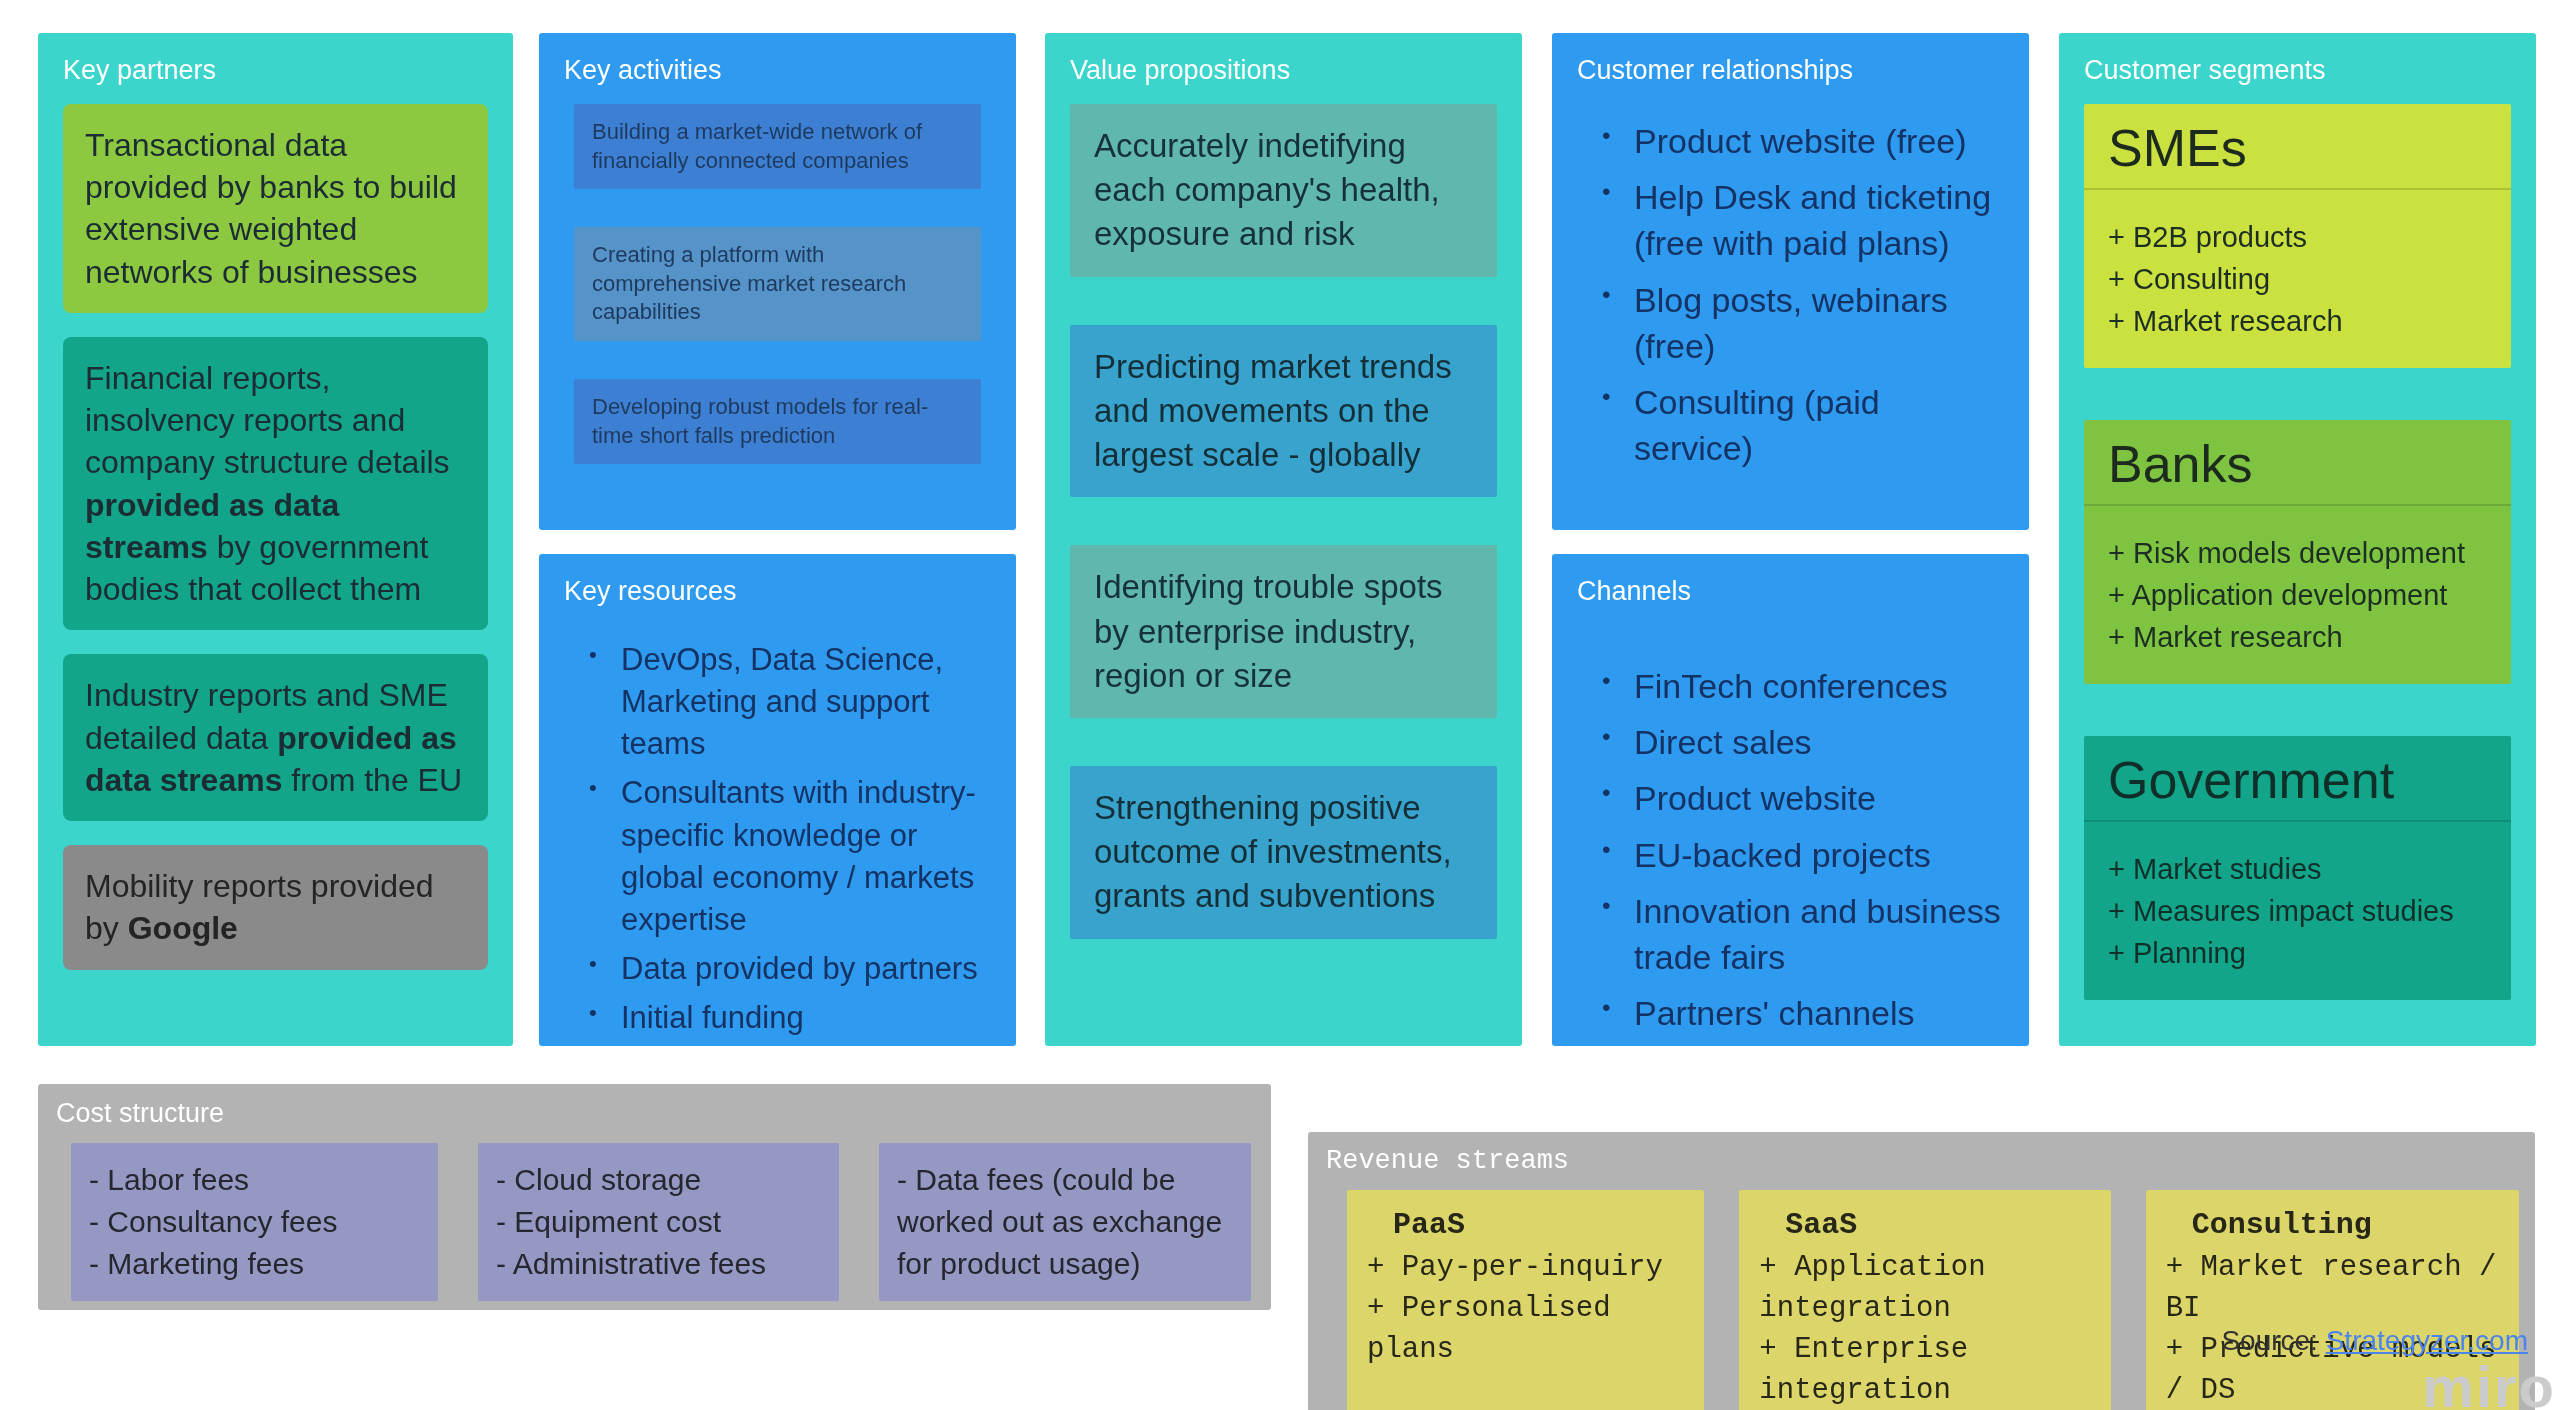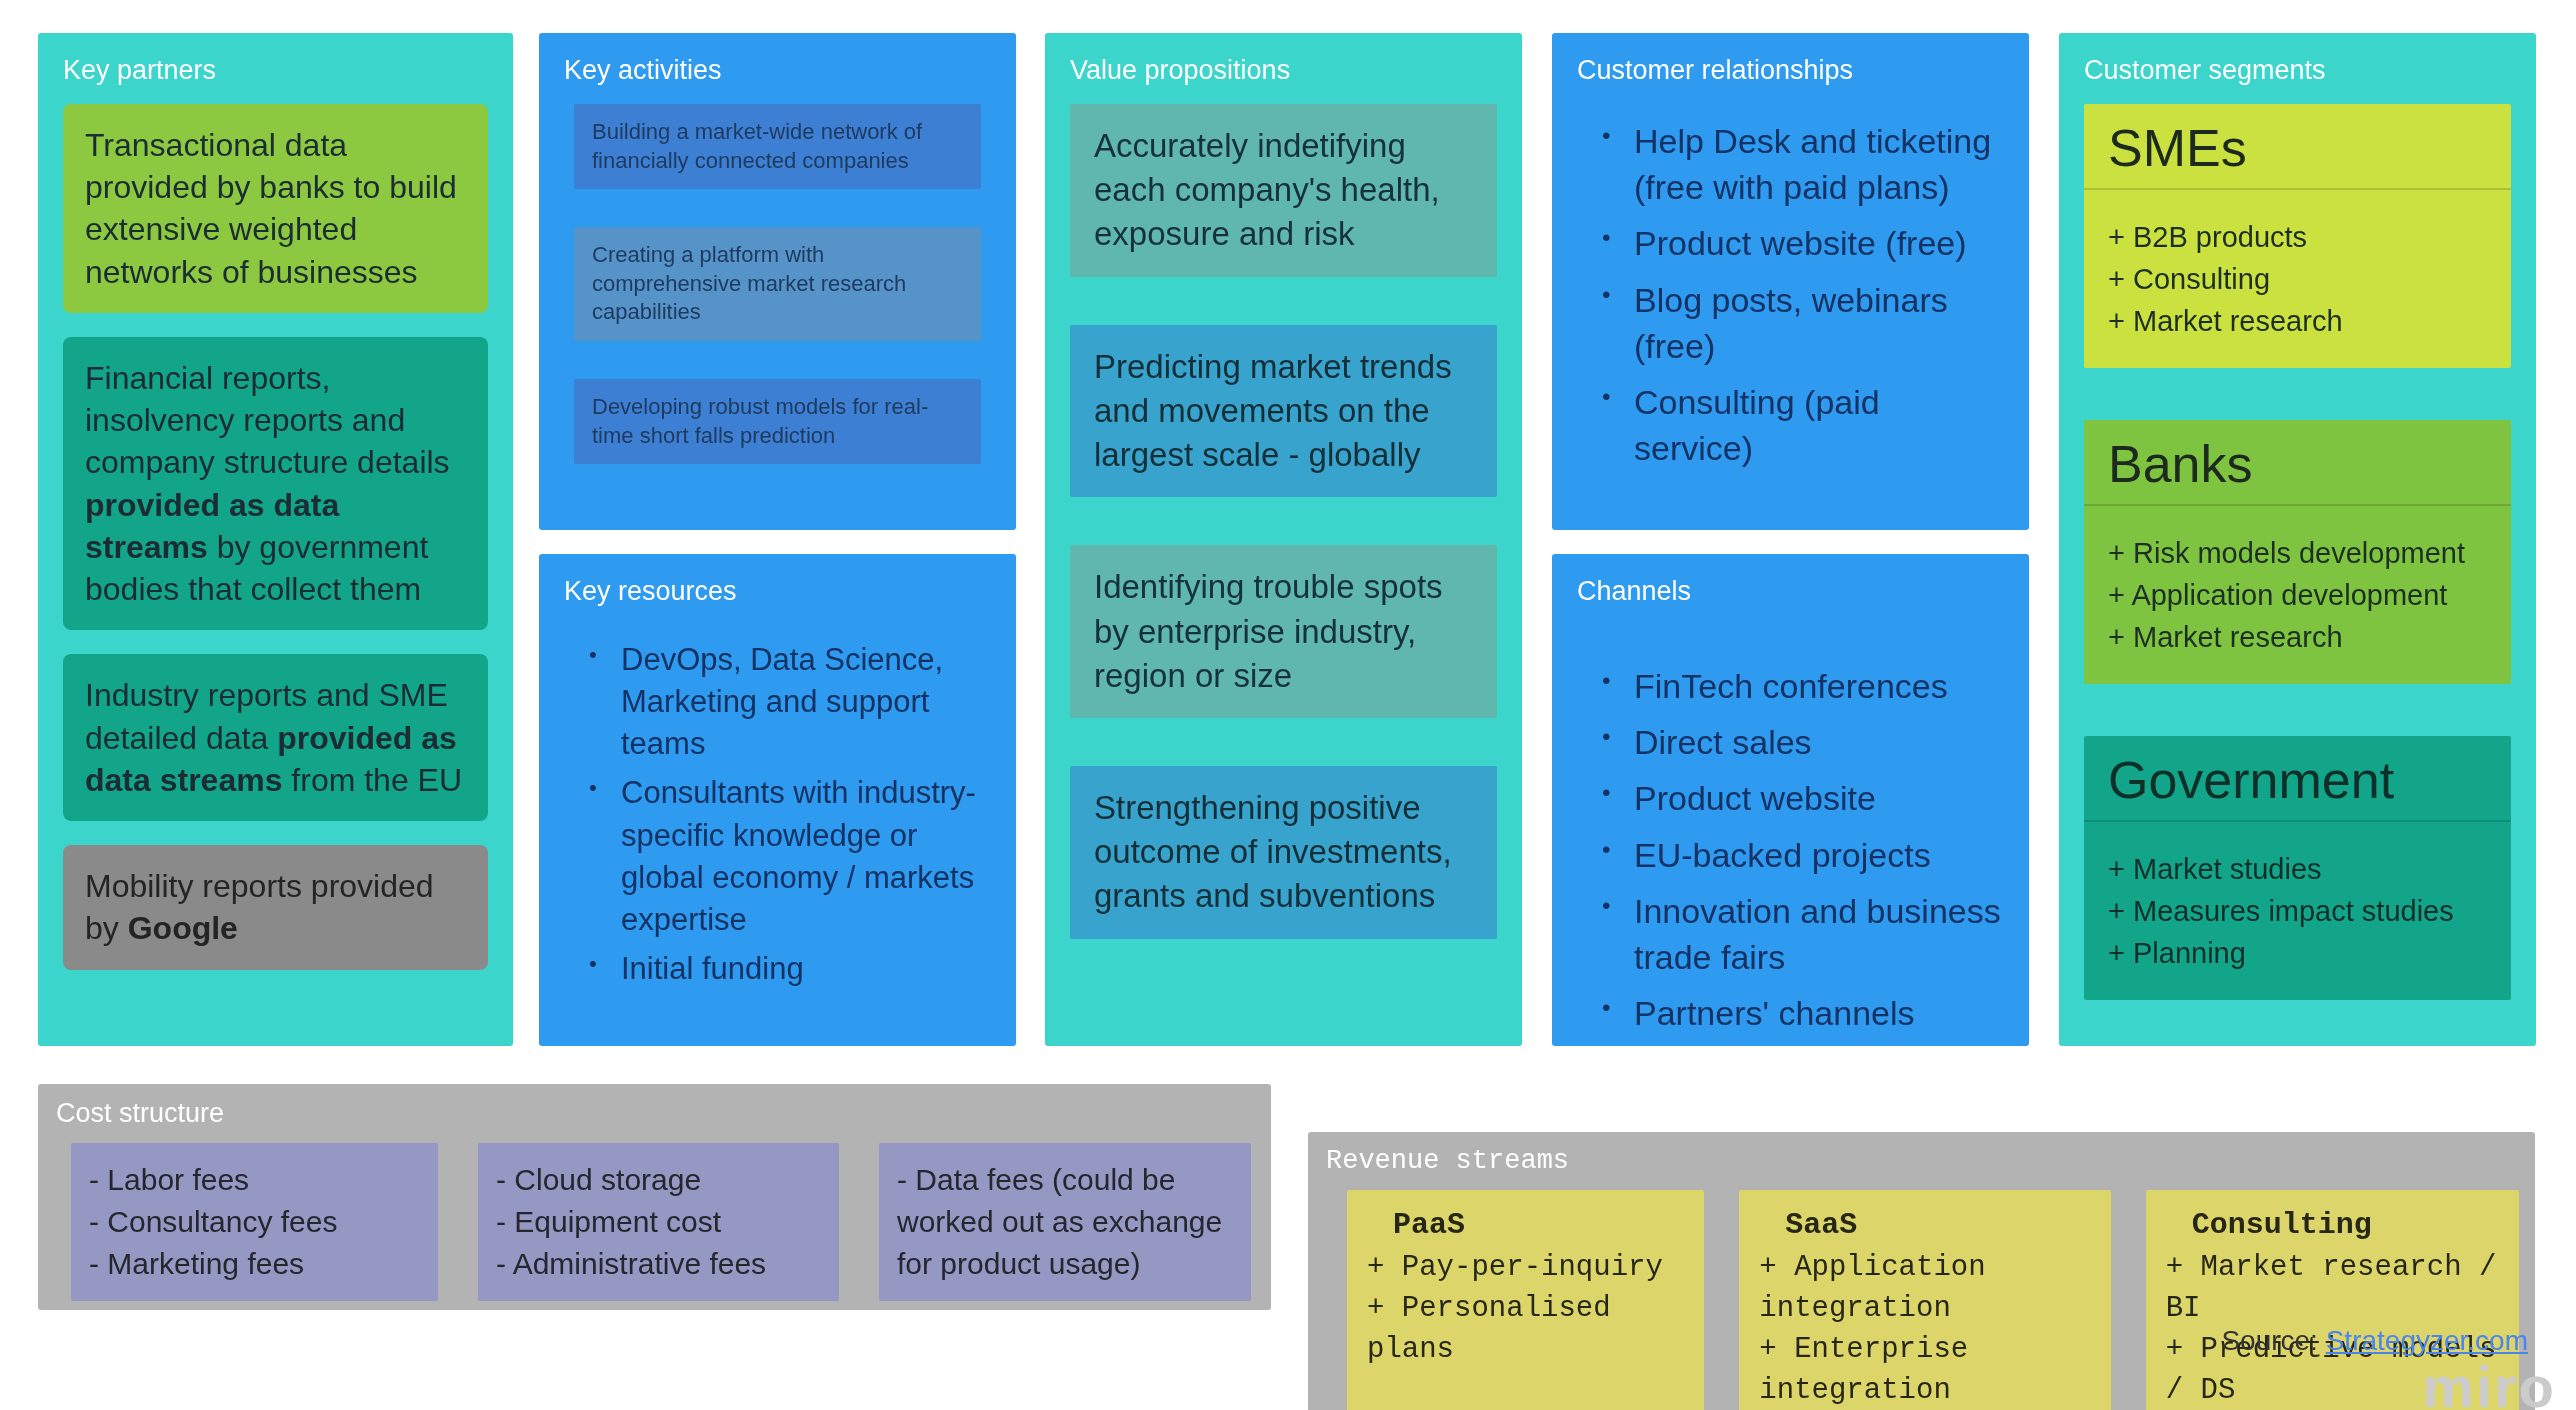--- a/index.html
+++ b/index.html
@@ -96,37 +96,38 @@
     <div class="act act-blue">Building a market-wide network of financially connected companies</div>
     <div class="act act-steel">Creating a platform with comprehensive market research capabilities</div>
     <div class="act act-blue">Developing  robust models for real-time short falls prediction</div>
   </section>
 
   <section class="panel blue" id="p-key-resources">
     <h2 class="panel-title">Key resources</h2>
     <ul class="dots small">
       <li>DevOps, Data Science, Marketing and support teams</li>
       <li>Consultants with industry-specific knowledge or global economy / markets expertise</li>
+      <li>Data provided by partners</li>
       <li>Initial funding</li>
     </ul>
   </section>
 
   <section class="panel teal" id="p-value-props">
     <h2 class="panel-title">Value propositions</h2>
     <div class="vp vp-muted">Accurately indetifying each company's health, exposure and risk</div>
     <div class="vp vp-steel">Predicting market trends and movements on the largest scale - globally</div>
     <div class="vp vp-muted">Identifying trouble spots by enterprise industry, region or size</div>
     <div class="vp vp-steel">Strengthening positive outcome of investments, grants and subventions</div>
   </section>
 
   <section class="panel blue" id="p-cust-rel">
     <h2 class="panel-title">Customer relationships</h2>
     <ul class="dots">
+      <li>Product website (free)</li>
       <li>Help Desk and ticketing (free with paid plans)</li>
-      <li>Product website (free)</li>
       <li>Blog posts, webinars (free)</li>
       <li>Consulting (paid service)</li>
     </ul>
   </section>
 
   <section class="panel blue" id="p-channels">
     <h2 class="panel-title">Channels</h2>
     <ul class="dots">
       <li>FinTech conferences</li>
       <li>Direct sales</li>

